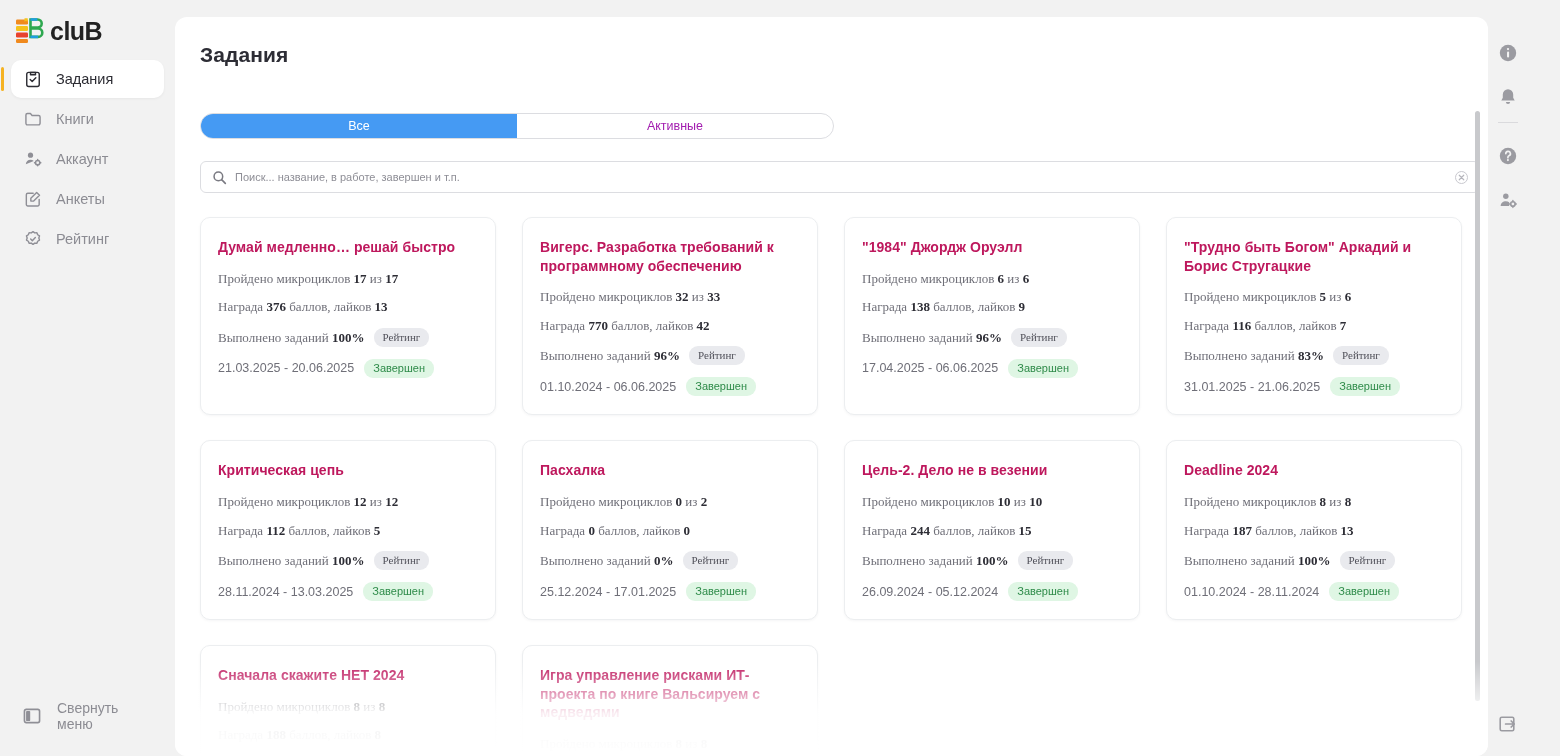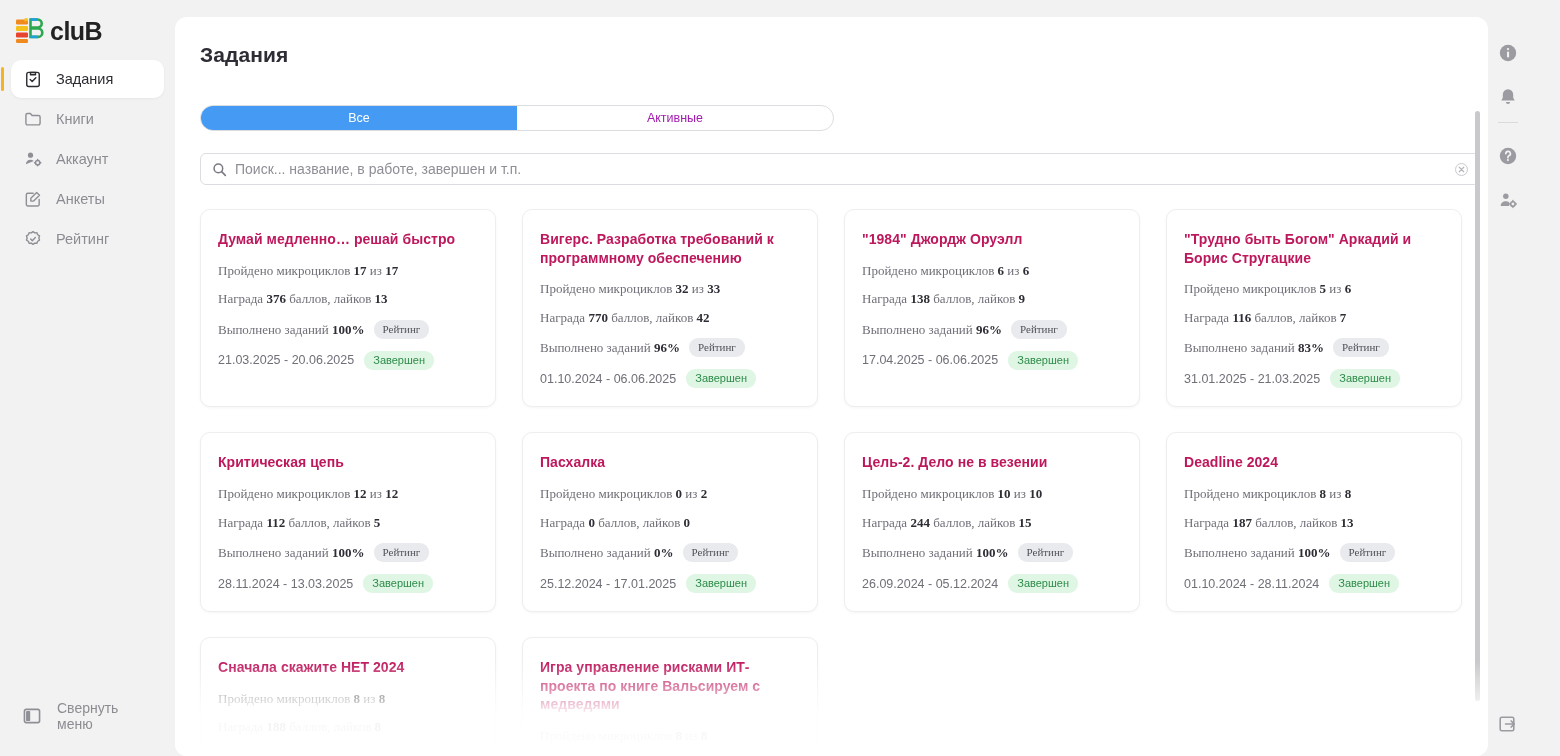--- a/index.html
+++ b/index.html
@@ -74,21 +74,21 @@
   .content {
     position: absolute; top: 66px; left: 0; right: 0; bottom: 0;
     padding: 0 25px 0 25px;
     overflow: hidden;
   }
 
   
   .segmented {
     display: flex; width: 634px; height: 26px;
     border: 1px solid #dcdde1; border-radius: 13px;
-    overflow: hidden; margin-top: 22px;
+    overflow: hidden; margin-top: 30px;
     background: #fff;
   }
   .seg {
     flex: 1 1 50%;
     display: flex; align-items: center; justify-content: center;
     font-size: 12.5px; color: #a21caf; cursor: pointer; height: 100%;
   }
   .seg.active { background: #459af3; color: #fff; }
 
   
@@ -97,21 +97,21 @@
     margin-top: 22px;
     height: 32px; width: 1280px;
     border: 1px solid #dcdde1; border-radius: 6px;
     display: flex; align-items: center;
     background: #fff;
   }
   .search-icon { position: absolute; left: 11px; top: 8px; width: 15px; height: 15px; }
   .search-input {
     border: 0; outline: 0; background: transparent;
     font-family: "Liberation Sans", sans-serif;
-    font-size: 14px; color: #3b3b42;
+    font-size: 11px; color: #3b3b42;
     padding-left: 34px; width: 100%; height: 100%;
   }
   .search-input::placeholder { color: #8e8e96; }
   .search-clear {
     position: absolute; right: 11px; top: 9px;
     width: 13px; height: 13px; border-radius: 50%;
     border: 1.3px solid #c9c9cf; cursor: pointer;
     display: flex; align-items: center; justify-content: center;
   }
   .search-clear svg { width: 7px; height: 7px; }
@@ -333,21 +333,21 @@
           </div>
           <div class="card">
             <div class="card-title">"Трудно быть Богом" Аркадий и Борис Стругацкие</div>
             <div class="card-line">Пройдено микроциклов <b>5</b> из <b>6</b></div>
             <div class="card-line">Награда <b>116</b> баллов, лайков <b>7</b></div>
             <div class="card-line with-badge">
               <span>Выполнено заданий <b>83%</b></span>
               <span class="badge badge-rating">Рейтинг</span>
             </div>
             <div class="card-dates">
-              <span class="dates">31.01.2025 - 21.03.2025</span>
+              <span class="dates">31.01.2025 - 21.06.2025</span>
               <span class="badge badge-status">Завершен</span>
             </div>
           </div>
           <div class="card">
             <div class="card-title">Критическая цепь</div>
             <div class="card-line">Пройдено микроциклов <b>12</b> из <b>12</b></div>
             <div class="card-line">Награда <b>112</b> баллов, лайков <b>5</b></div>
             <div class="card-line with-badge">
               <span>Выполнено заданий <b>100%</b></span>
               <span class="badge badge-rating">Рейтинг</span>

